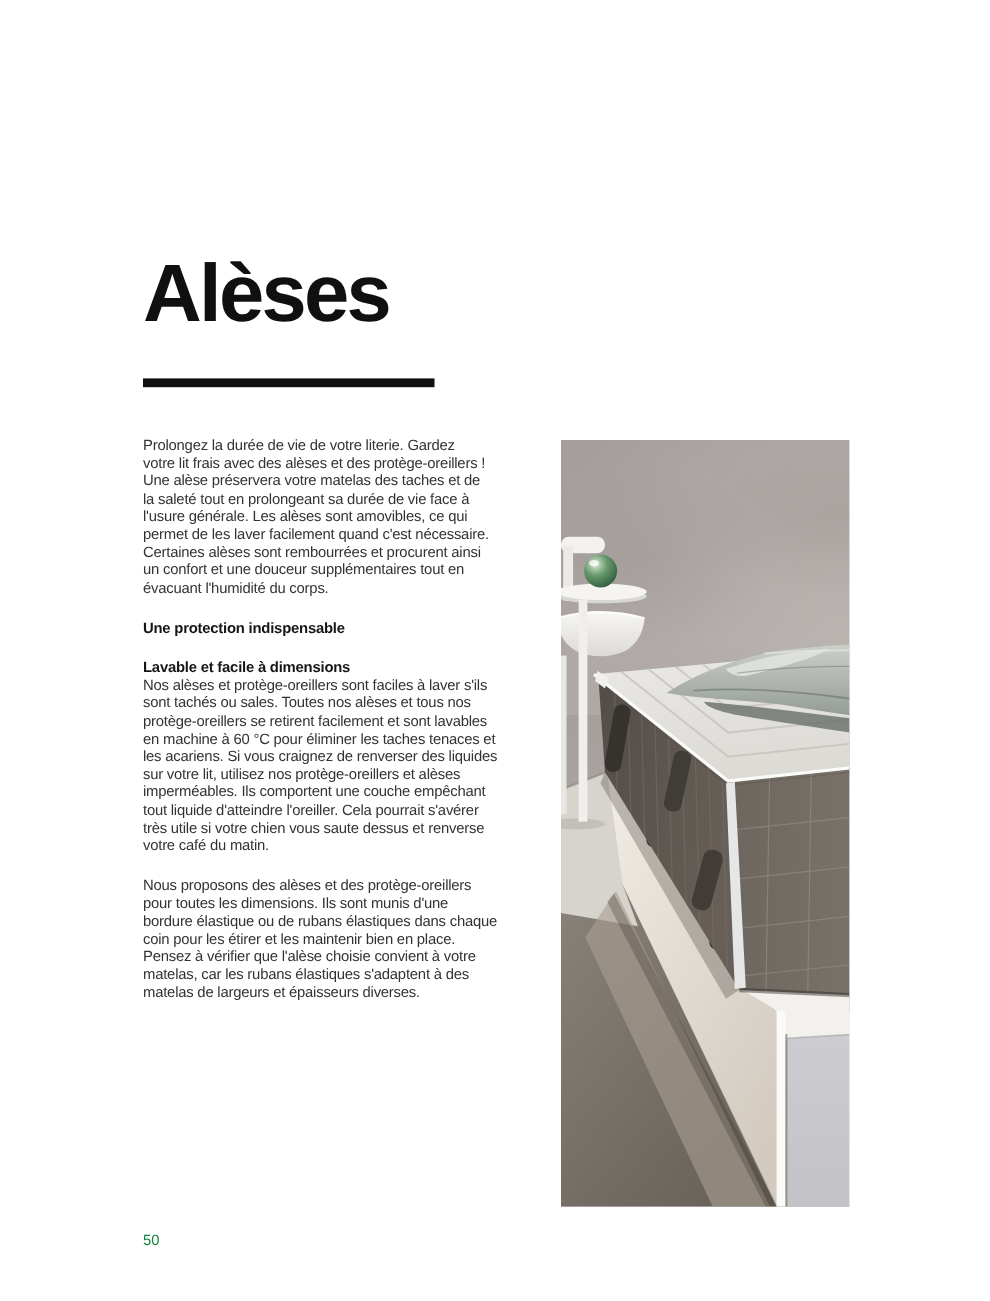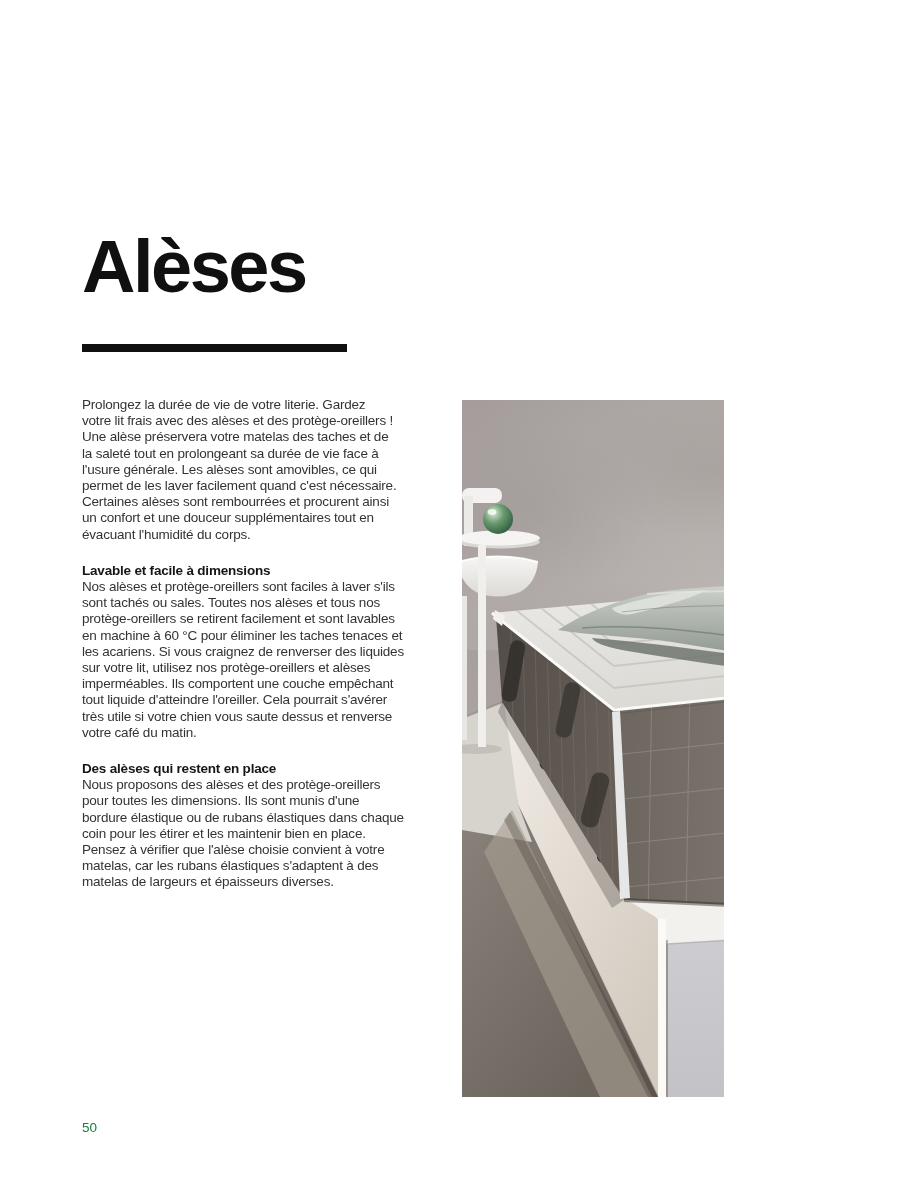--- a/index.html
+++ b/index.html
@@ -1,18 +1,18 @@
 <!DOCTYPE html>
 <html lang="fr"><head>
 <meta charset="utf-8">
 <style>
   html,body{margin:0;padding:0;background:#ffffff;}
   .page{
     position:relative;width:724px;height:1183px;background:#ffffff;
-    overflow:hidden;font-family:"Liberation Sans",sans-serif;
+    overflow:hidden;font-family:"Liberation Sans",sans-serif;margin-left:48px;
   }
   .title{
     position:absolute;left:82px;top:229px;margin:0;
     font-size:74px;line-height:76px;font-weight:700;
     letter-spacing:-2.5px;color:#101010;white-space:pre;
   }
   .rule{position:absolute;left:82px;top:344px;width:265px;height:8px;background:#101010;}
   .copy{
     position:absolute;left:82px;top:397px;width:378px;
     font-size:13.5px;line-height:16.2px;letter-spacing:-0.2px;color:#333333;
@@ -43,38 +43,38 @@
 votre lit frais avec des alèses et des protège-oreillers !
 Une alèse préservera votre matelas des taches et de
 la saleté tout en prolongeant sa durée de vie face à
 l'usure générale. Les alèses sont amovibles, ce qui
 permet de les laver facilement quand c'est nécessaire.
 Certaines alèses sont rembourrées et procurent ainsi
 un confort et une douceur supplémentaires tout en
 évacuant l'humidité du corps.</p>
 
     <section>
+      <h3>Une protection indispensable</h3>
     </section>
 
     <section>
       <h3>Lavable et facile à dimensions</h3>
       <p>Nos alèses et protège-oreillers sont faciles à laver s'ils
 sont tachés ou sales. Toutes nos alèses et tous nos
 protège-oreillers se retirent facilement et sont lavables
 en machine à 60 °C pour éliminer les taches tenaces et
 les acariens. Si vous craignez de renverser des liquides
 sur votre lit, utilisez nos protège-oreillers et alèses
 imperméables. Ils comportent une couche empêchant
 tout liquide d'atteindre l'oreiller. Cela pourrait s'avérer
 très utile si votre chien vous saute dessus et renverse
 votre café du matin.</p>
     </section>
 
     <section>
-      <h3>Des alèses qui restent en place</h3>
       <p>Nous proposons des alèses et des protège-oreillers
 pour toutes les dimensions. Ils sont munis d'une
 bordure élastique ou de rubans élastiques dans chaque
 coin pour les étirer et les maintenir bien en place.
 Pensez à vérifier que l'alèse choisie convient à votre
 matelas, car les rubans élastiques s'adaptent à des
 matelas de largeurs et épaisseurs diverses.</p>
     </section>
   </div>
 

